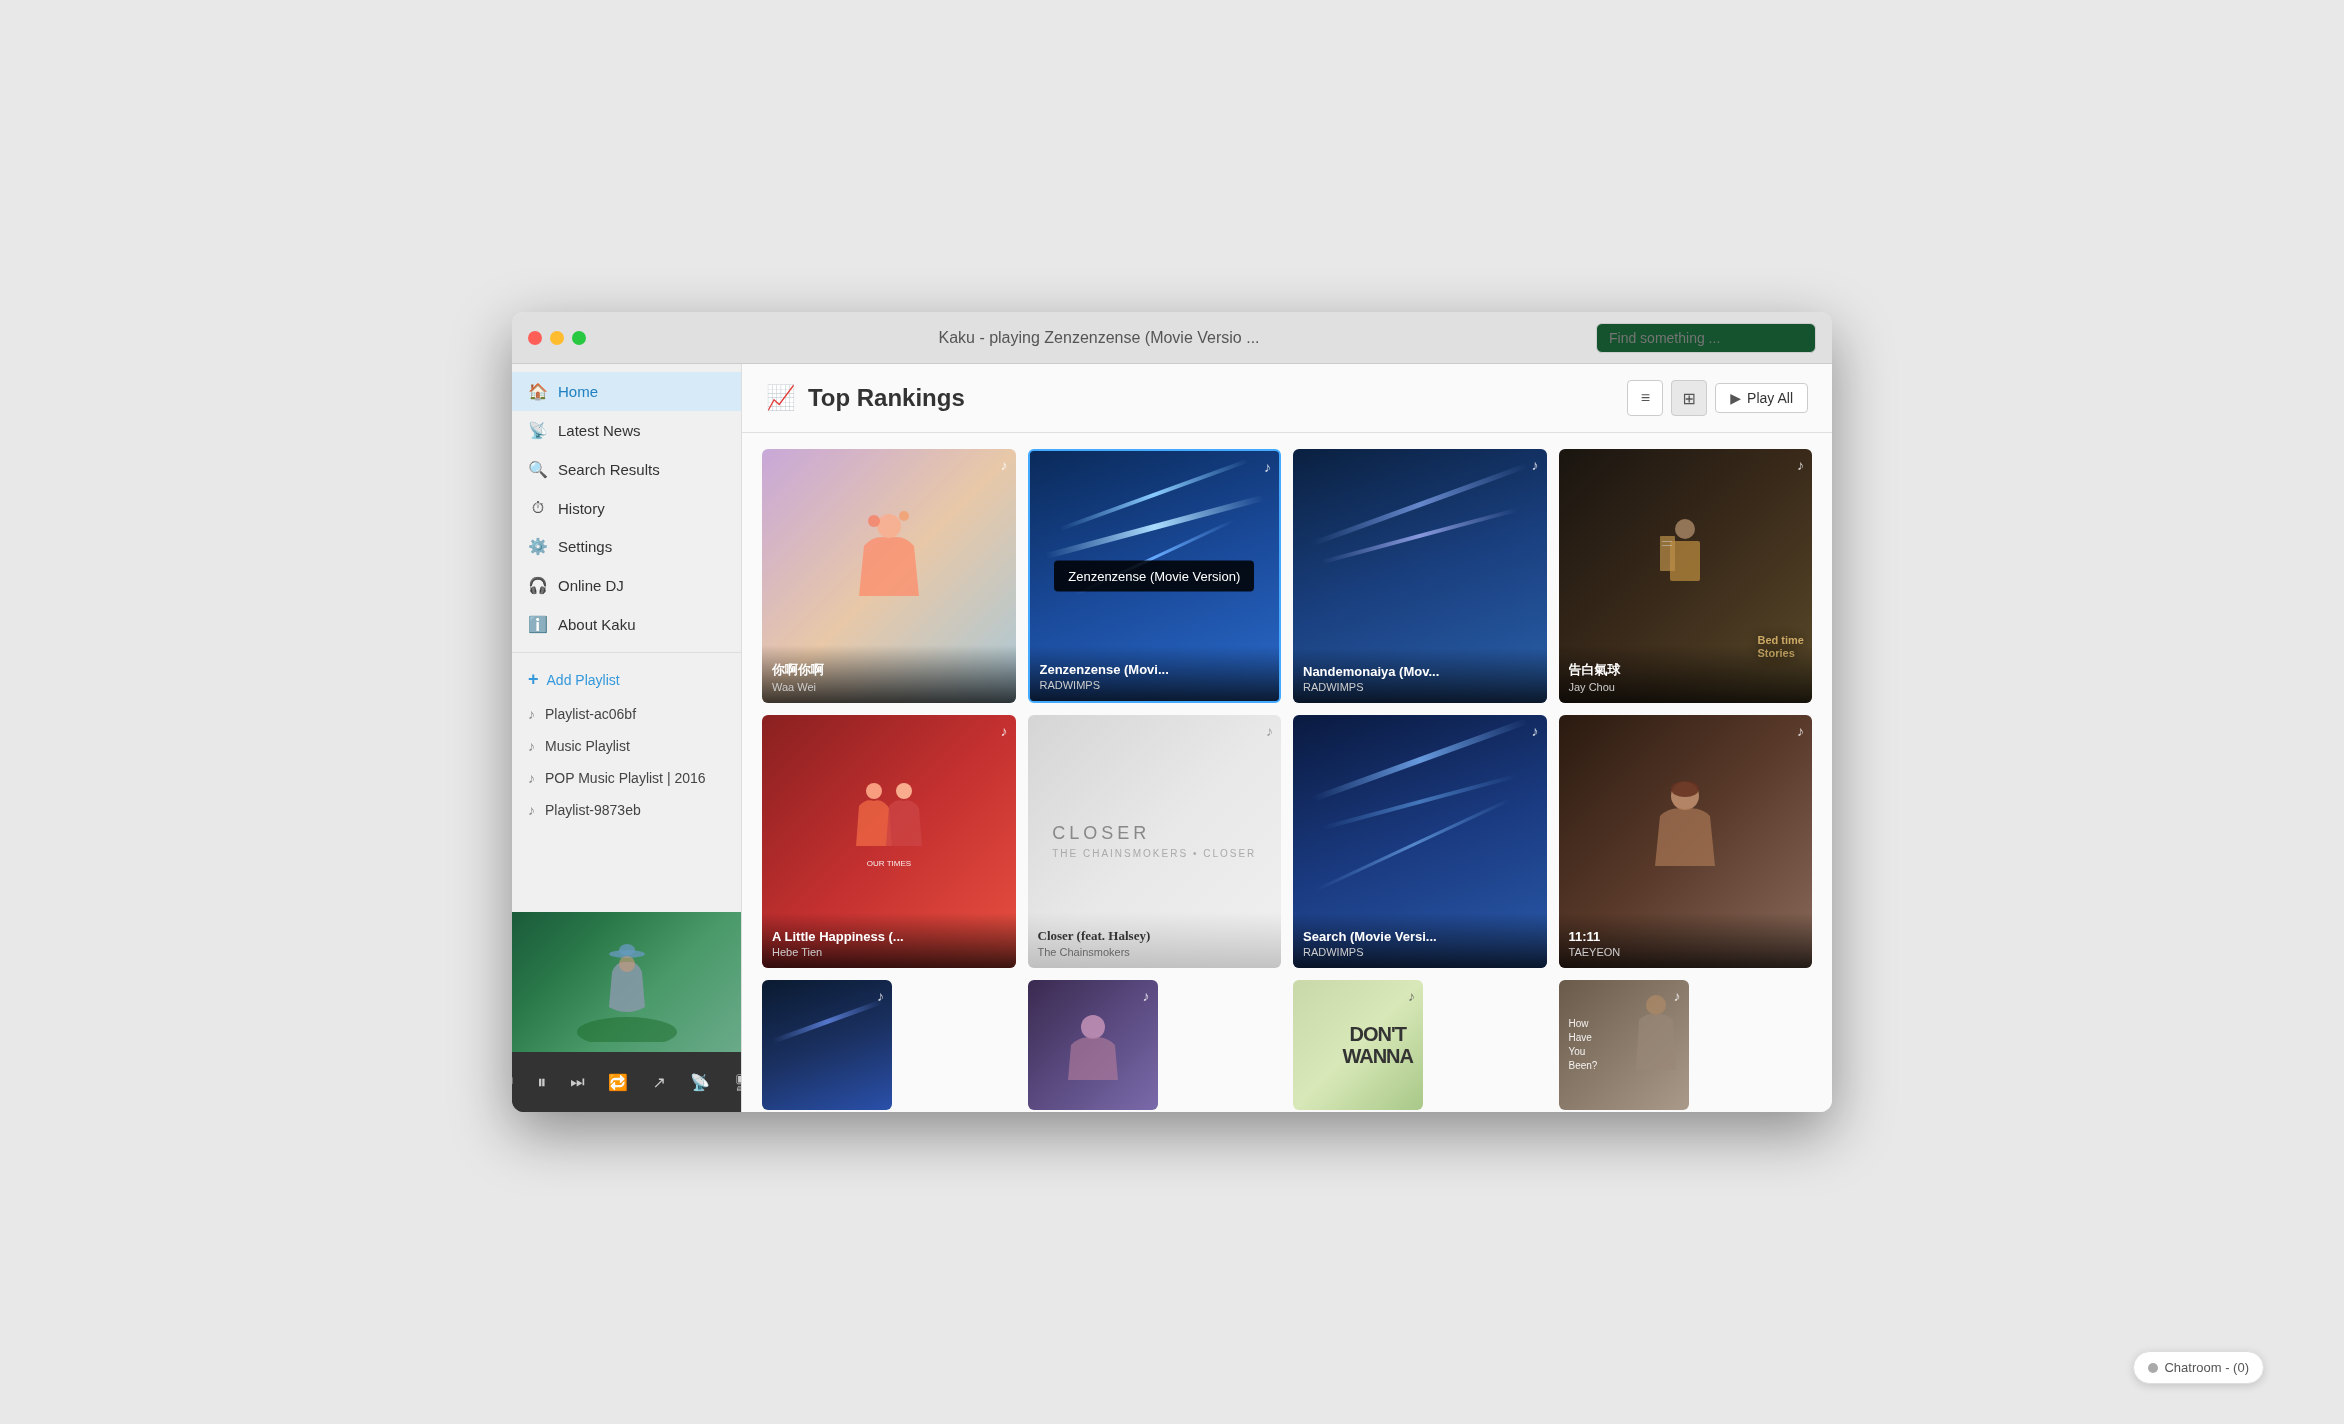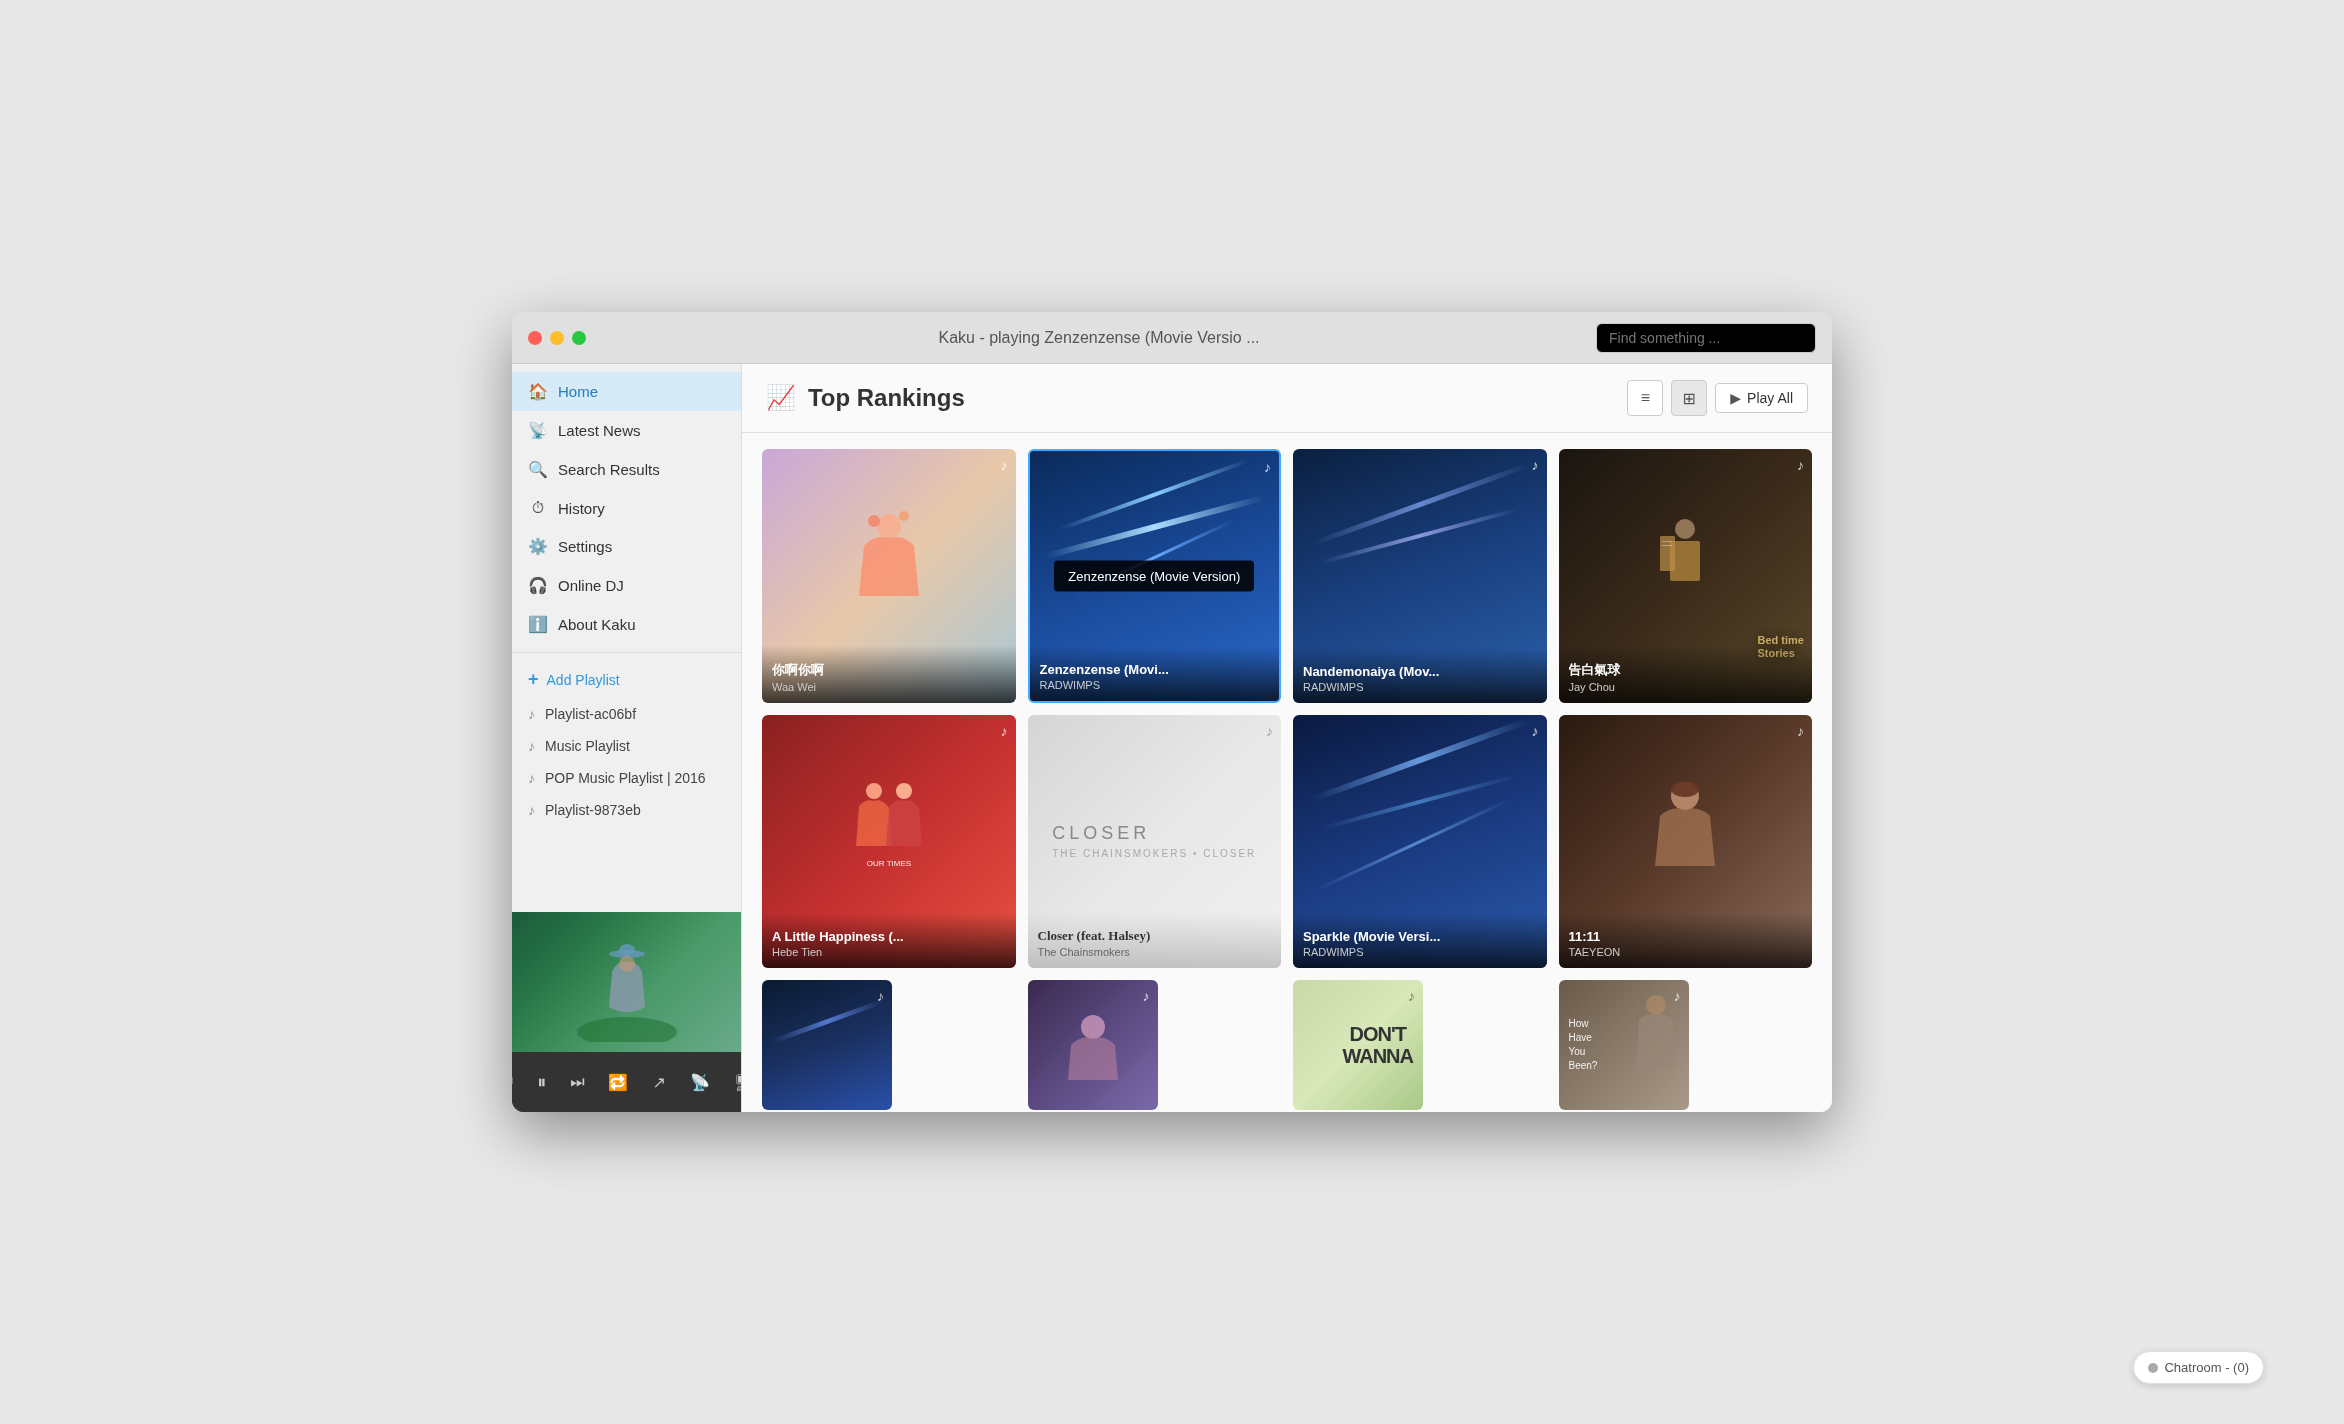--- a/index.html
+++ b/index.html
@@ -51,21 +51,21 @@
     .traffic-light.maximize { background: #28c840; }
 
     .titlebar-title {
       flex: 1;
       text-align: center;
       font-size: 16px;
       color: #555;
     }
 
     .titlebar-search {
-      background: #000000;
+      background: #14532d;
       border: 1px solid #ccc;
       border-radius: 6px;
       padding: 6px 12px;
       font-size: 14px;
       color: #999;
       width: 220px;
     }
 
     
     .app-body {
@@ -626,21 +626,21 @@
           </div>
 
           <div class="song-card" style="background: linear-gradient(160deg, #0a1a40, #1a3a80, #2a5aaa); min-height:185px; position:relative;">
             <span class="card-music-icon">♪</span>
             <div style="position:absolute;top:0;left:0;right:0;bottom:40px;overflow:hidden;">
               <div style="position:absolute;top:20%;left:5%;width:90%;height:6px;background:linear-gradient(90deg, transparent, #6699dd, transparent);transform:rotate(-20deg);border-radius:3px;"></div>
               <div style="position:absolute;top:40%;left:10%;width:80%;height:4px;background:linear-gradient(90deg, transparent, #4477bb, transparent);transform:rotate(-15deg);border-radius:2px;"></div>
               <div style="position:absolute;top:60%;left:5%;width:85%;height:3px;background:linear-gradient(90deg, transparent, #5588cc, transparent);transform:rotate(-25deg);border-radius:2px;"></div>
             </div>
             <div class="card-overlay">
-              <div class="card-title">Sparkle (Movie Versi...</div>
+              <div class="card-title">Search (Movie Versi...</div>
               <div class="card-artist">RADWIMPS</div>
             </div>
           </div>
 
           <div class="song-card" style="background: linear-gradient(135deg, #2a1a10, #5a3a2a, #8a6a5a); min-height:185px; position:relative;">
             <span class="card-music-icon">♪</span>
             <div style="position:absolute;top:0;left:0;right:0;bottom:40px;display:flex;align-items:center;justify-content:center;overflow:hidden;">
 
               <svg width="70" height="100" viewBox="0 0 70 100">
                 <circle cx="35" cy="25" r="14" fill="#cc9977" opacity="0.8"></circle>

